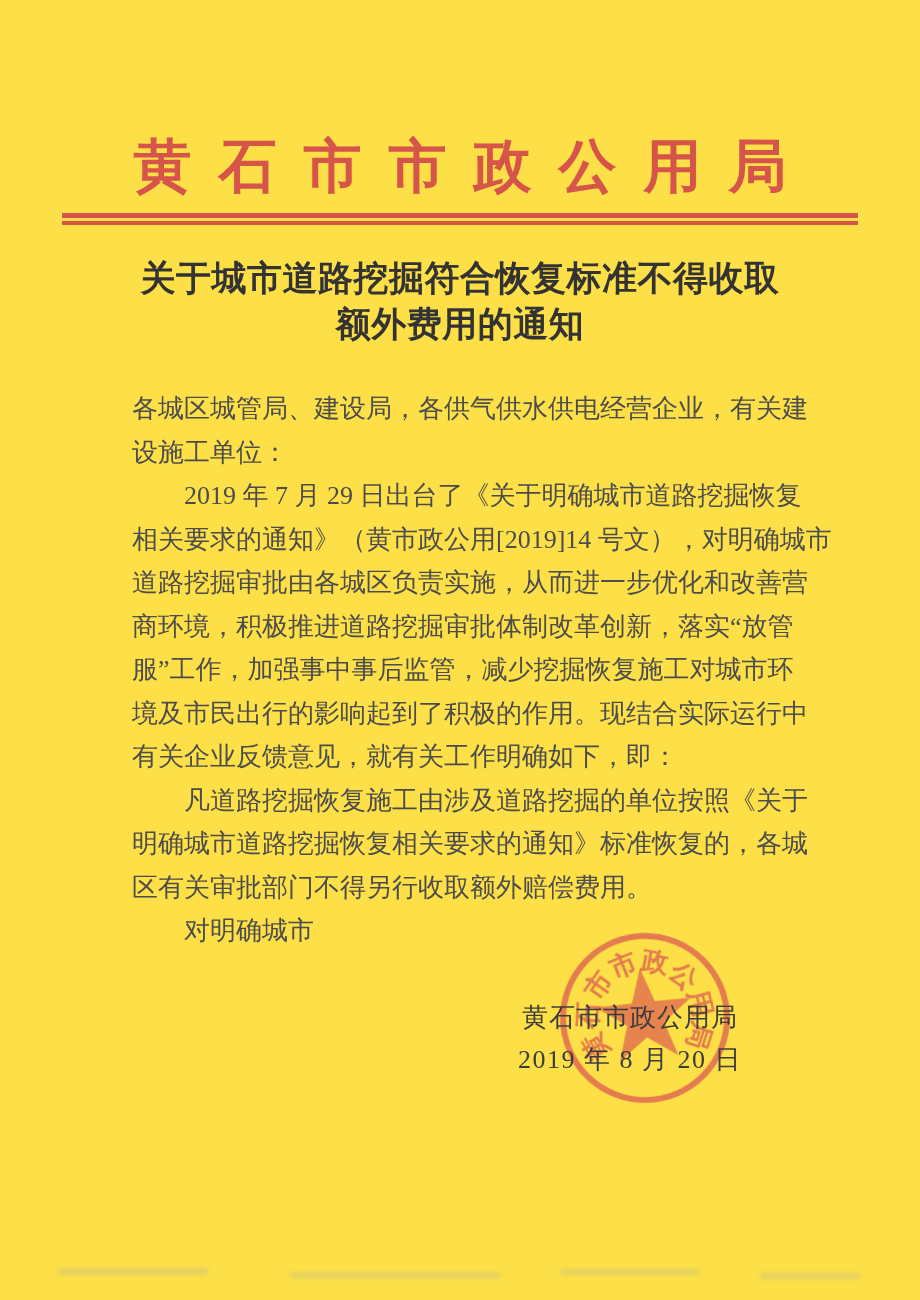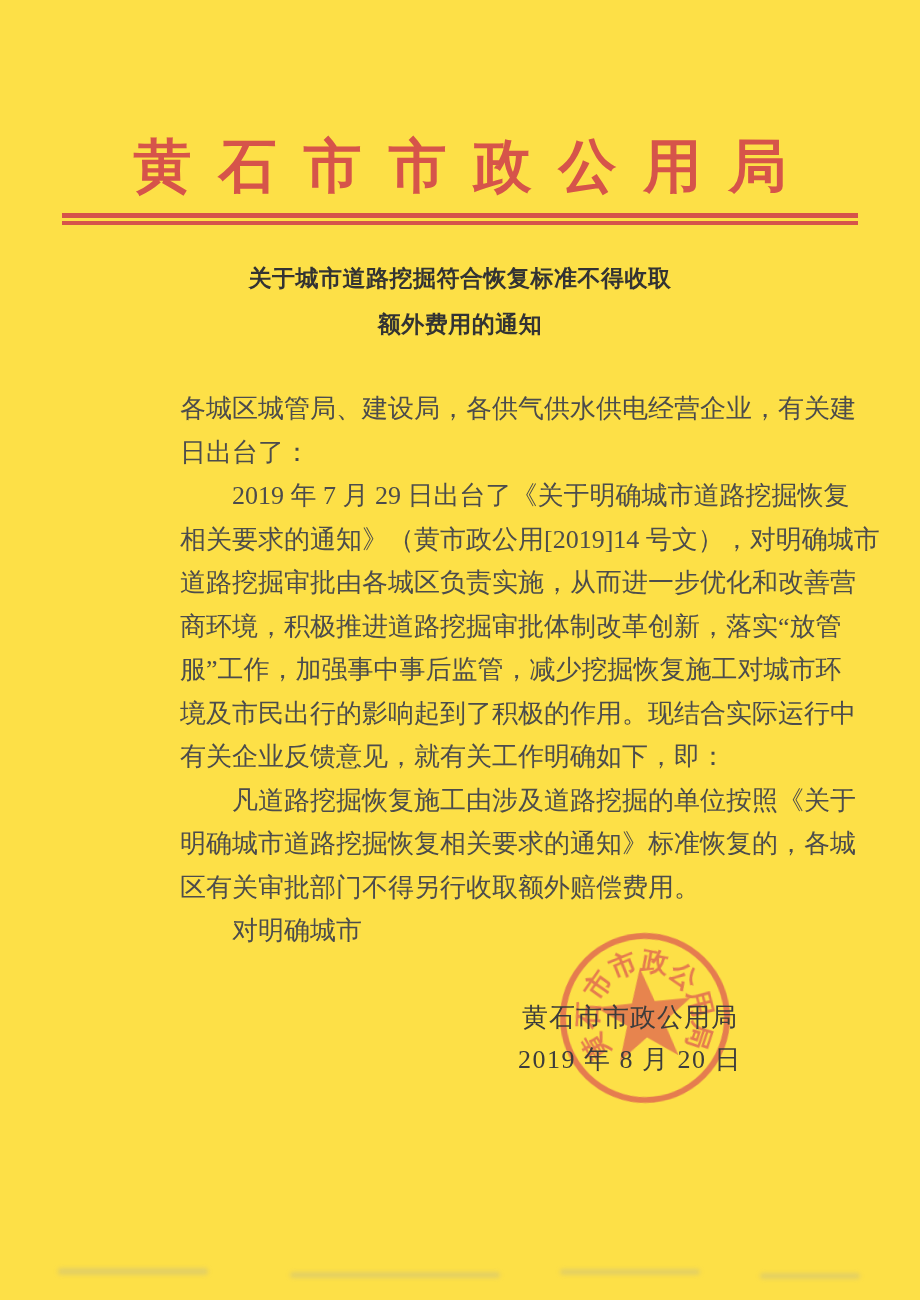--- a/index.html
+++ b/index.html
@@ -26,32 +26,32 @@
     color:var(--header-red);
     white-space:nowrap;
   }
   .rule{position:absolute;left:62px;width:796px;background:var(--rule-red);}
   .rule1{top:213px;height:5px;}
   .rule2{top:221px;height:4px;}
   
   .doc-title{
     position:absolute;top:256px;left:0;width:920px;
     text-align:center;
-    font-size:23px;font-weight:bold;line-height:46px;
+    font-size:35px;font-weight:bold;line-height:46px;
     color:var(--title-ink);
     letter-spacing:0.5px;
   }
   
   .body-text{
     position:absolute;top:387px;left:132px;width:700px;
     font-size:26px;line-height:43.5px;
     color:var(--body-ink);
     z-index:2;
   }
-  .body-line{white-space:pre;margin-left:48px;}
+  .body-line{white-space:pre;}
   
   .signature{
     position:absolute;top:1004px;left:460px;width:340px;
     text-align:center;
     color:#3c3c3c;
     z-index:2;
   }
   .sig-name{font-size:26px;letter-spacing:1px;line-height:28px;}
   .sig-date{font-size:26px;letter-spacing:1.5px;line-height:28px;margin-top:14px;}
   
@@ -79,21 +79,21 @@
   <div class="rule rule1"></div>
   <div class="rule rule2"></div>
 
   <div class="doc-title">
     <div>关于城市道路挖掘符合恢复标准不得收取</div>
     <div>额外费用的通知</div>
   </div>
 
   <div class="body-text">
       <div class="body-line">各城区城管局、建设局，各供气供水供电经营企业，有关建</div>
-      <div class="body-line">日出台了：</div>
+      <div class="body-line">设施工单位：</div>
       <div class="body-line">　　2019 年 7 月 29 日出台了《关于明确城市道路挖掘恢复</div>
       <div class="body-line">相关要求的通知》（黄市政公用[2019]14 号文），对明确城市</div>
       <div class="body-line">道路挖掘审批由各城区负责实施，从而进一步优化和改善营</div>
       <div class="body-line">商环境，积极推进道路挖掘审批体制改革创新，落实“放管</div>
       <div class="body-line">服”工作，加强事中事后监管，减少挖掘恢复施工对城市环</div>
       <div class="body-line">境及市民出行的影响起到了积极的作用。现结合实际运行中</div>
       <div class="body-line">有关企业反馈意见，就有关工作明确如下，即：</div>
       <div class="body-line">　　凡道路挖掘恢复施工由涉及道路挖掘的单位按照《关于</div>
       <div class="body-line">明确城市道路挖掘恢复相关要求的通知》标准恢复的，各城</div>
       <div class="body-line">区有关审批部门不得另行收取额外赔偿费用。</div>

